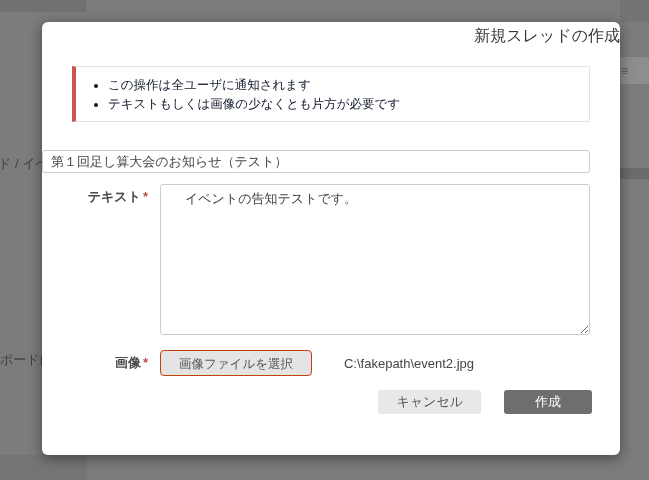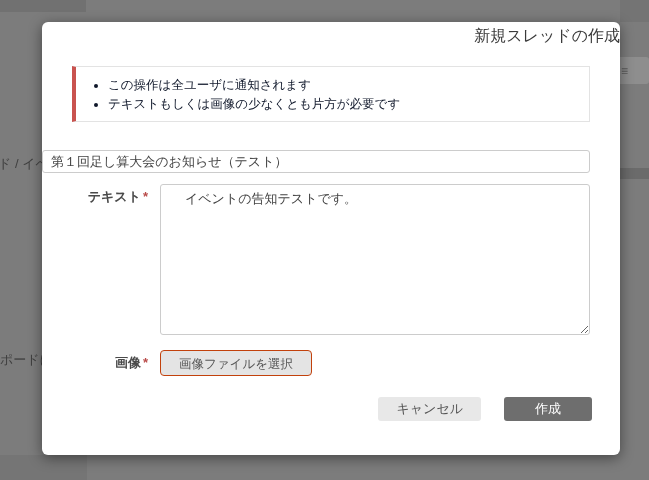--- a/index.html
+++ b/index.html
@@ -73,21 +73,21 @@
     font-family: "Liberation Sans", "DejaVu Sans", sans-serif; cursor: pointer;
   }
   .file-path { margin-left: 32px; font-size: 13px; color: #444444; }
 
   .actions {
     display: flex; justify-content: flex-end; align-items: center;
     gap: 23px; margin-top: 14px; padding-right: 28px;
   }
   .btn {
     border: none; border-radius: 3px; font-size: 13px; height: 24px;
-    font-family: Liberation Sans, sans-serif; cursor: pointer; margin-top: 7px;
+    font-family: Liberation Sans, sans-serif; cursor: pointer;
   }
   .btn-cancel { background: #e8e8e8; color: #555555; padding: 0 18px; }
   .btn-submit { background: #6e6e6e; color: #ffffff; padding: 0 31px; }
 </style>
 </head>
 <body>
 
 <div>
   <div class="bg-topleft-bar"></div>
   <div class="bg-topright-zone"></div>
@@ -114,19 +114,20 @@
   </div>
 
   <div class="form-row row-text">
     <label class="form-label"><span>テキスト</span><span class="req">*</span></label>
     <textarea class="text-area" style="">イベントの告知テストです。</textarea>
   </div>
 
   <div class="form-row row-image">
     <label class="form-label"><span>画像</span><span class="req">*</span></label>
     <button class="file-btn">画像ファイルを選択</button>
+    <span class="file-path">C:\fakepath\event2.jpg</span>
   </div>
 
   <div class="actions">
     <button class="btn btn-cancel">キャンセル</button>
     <button class="btn btn-submit">作成</button>
   </div>
 </div>
 
 </body></html>

